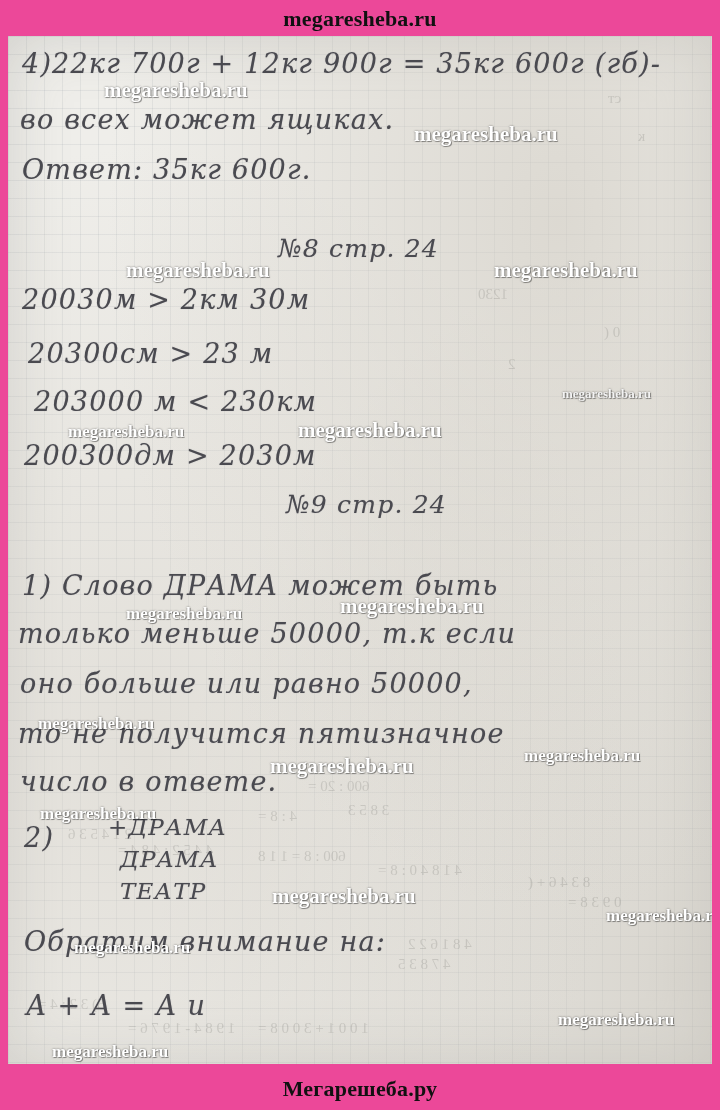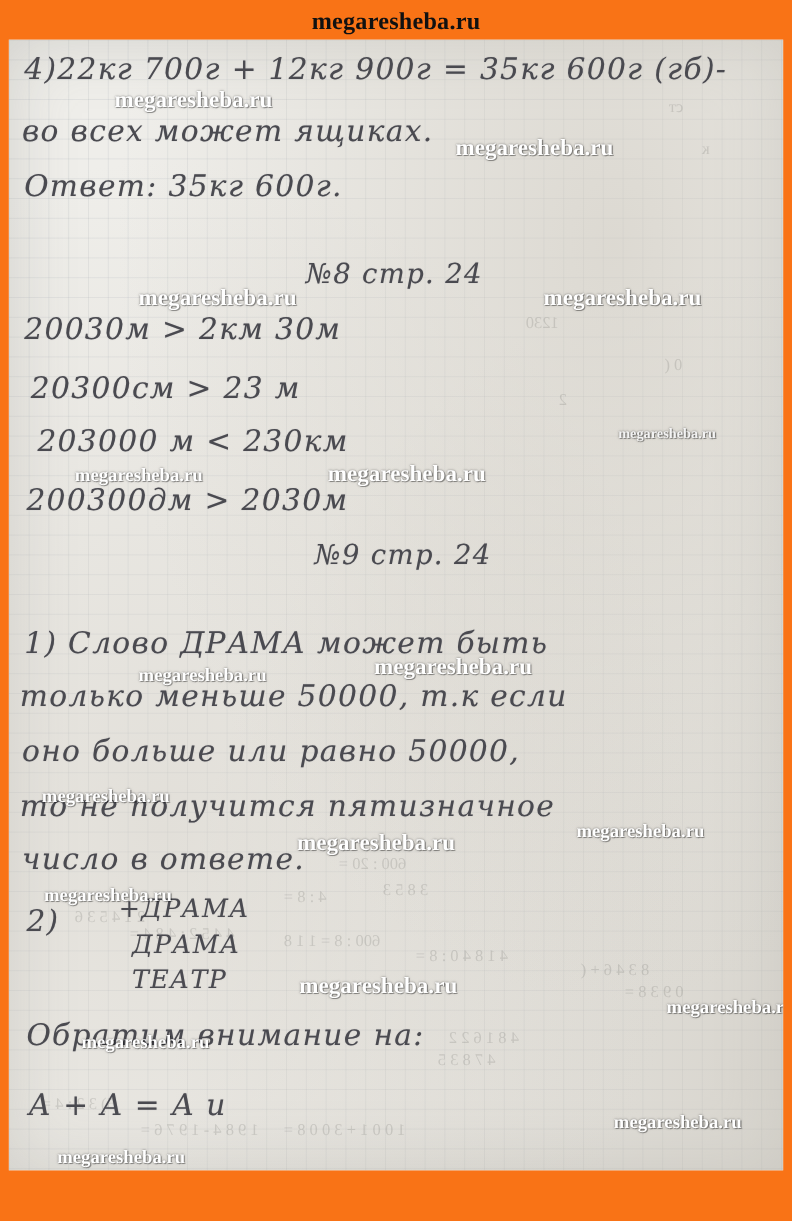--- a/index.html
+++ b/index.html
@@ -11,21 +11,21 @@
     width: 720px;
     height: 1110px;
     font-family: "Liberation Serif", serif;
     position: relative;
     overflow: hidden;
   }
   .page {
     position: relative;
     width: 720px;
     height: 1110px;
-    background: #f97316;
+    background: #ec4899;
   }
   
   .site-banner {
     position: absolute;
     left: 0;
     width: 720px;
     text-align: center;
     font-family: "Liberation Serif", serif;
     font-weight: bold;
     color: #111111;
@@ -176,14 +176,15 @@
         <div class="wm mid" style="left: 516px; top: 710px;">megaresheba.ru</div>
         <div class="wm mid" style="left: 32px; top: 768px;">megaresheba.ru</div>
         <div class="wm big" style="left: 264px; top: 848px;">megaresheba.ru</div>
         <div class="wm mid" style="left: 598px; top: 870px;">megaresheba.ru</div>
         <div class="wm mid" style="left: 66px; top: 902px;">megaresheba.ru</div>
         <div class="wm mid" style="left: 550px; top: 974px;">megaresheba.ru</div>
         <div class="wm mid" style="left: 44px; top: 1006px;">megaresheba.ru</div>
       </div>
   </div>
 
+  <div class="site-banner bottom">Мегарешеба.ру</div>
 
 </div>
 
 </body></html>

